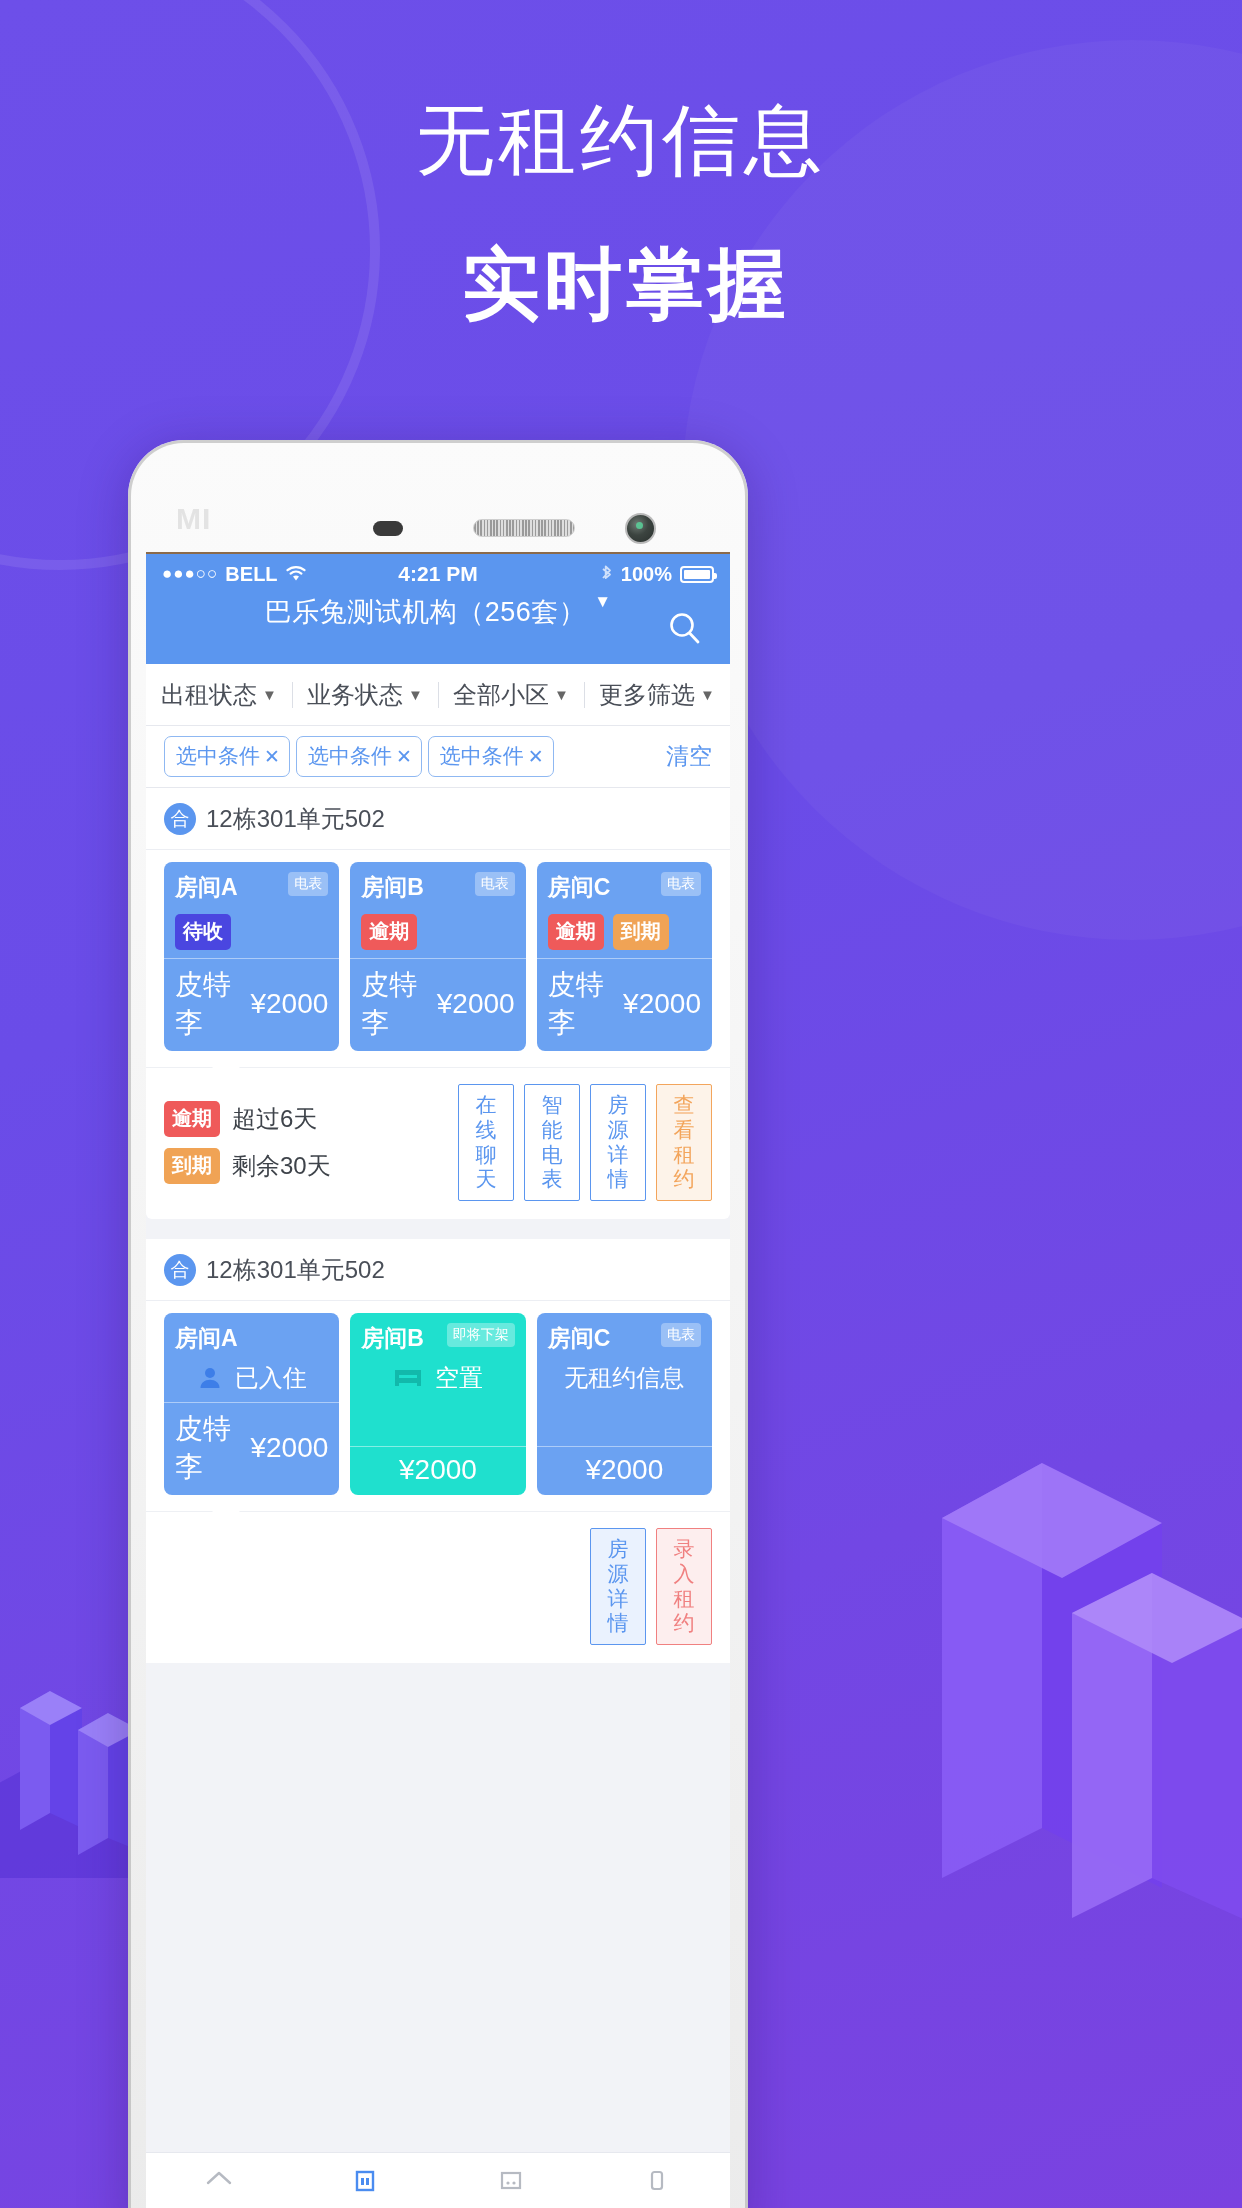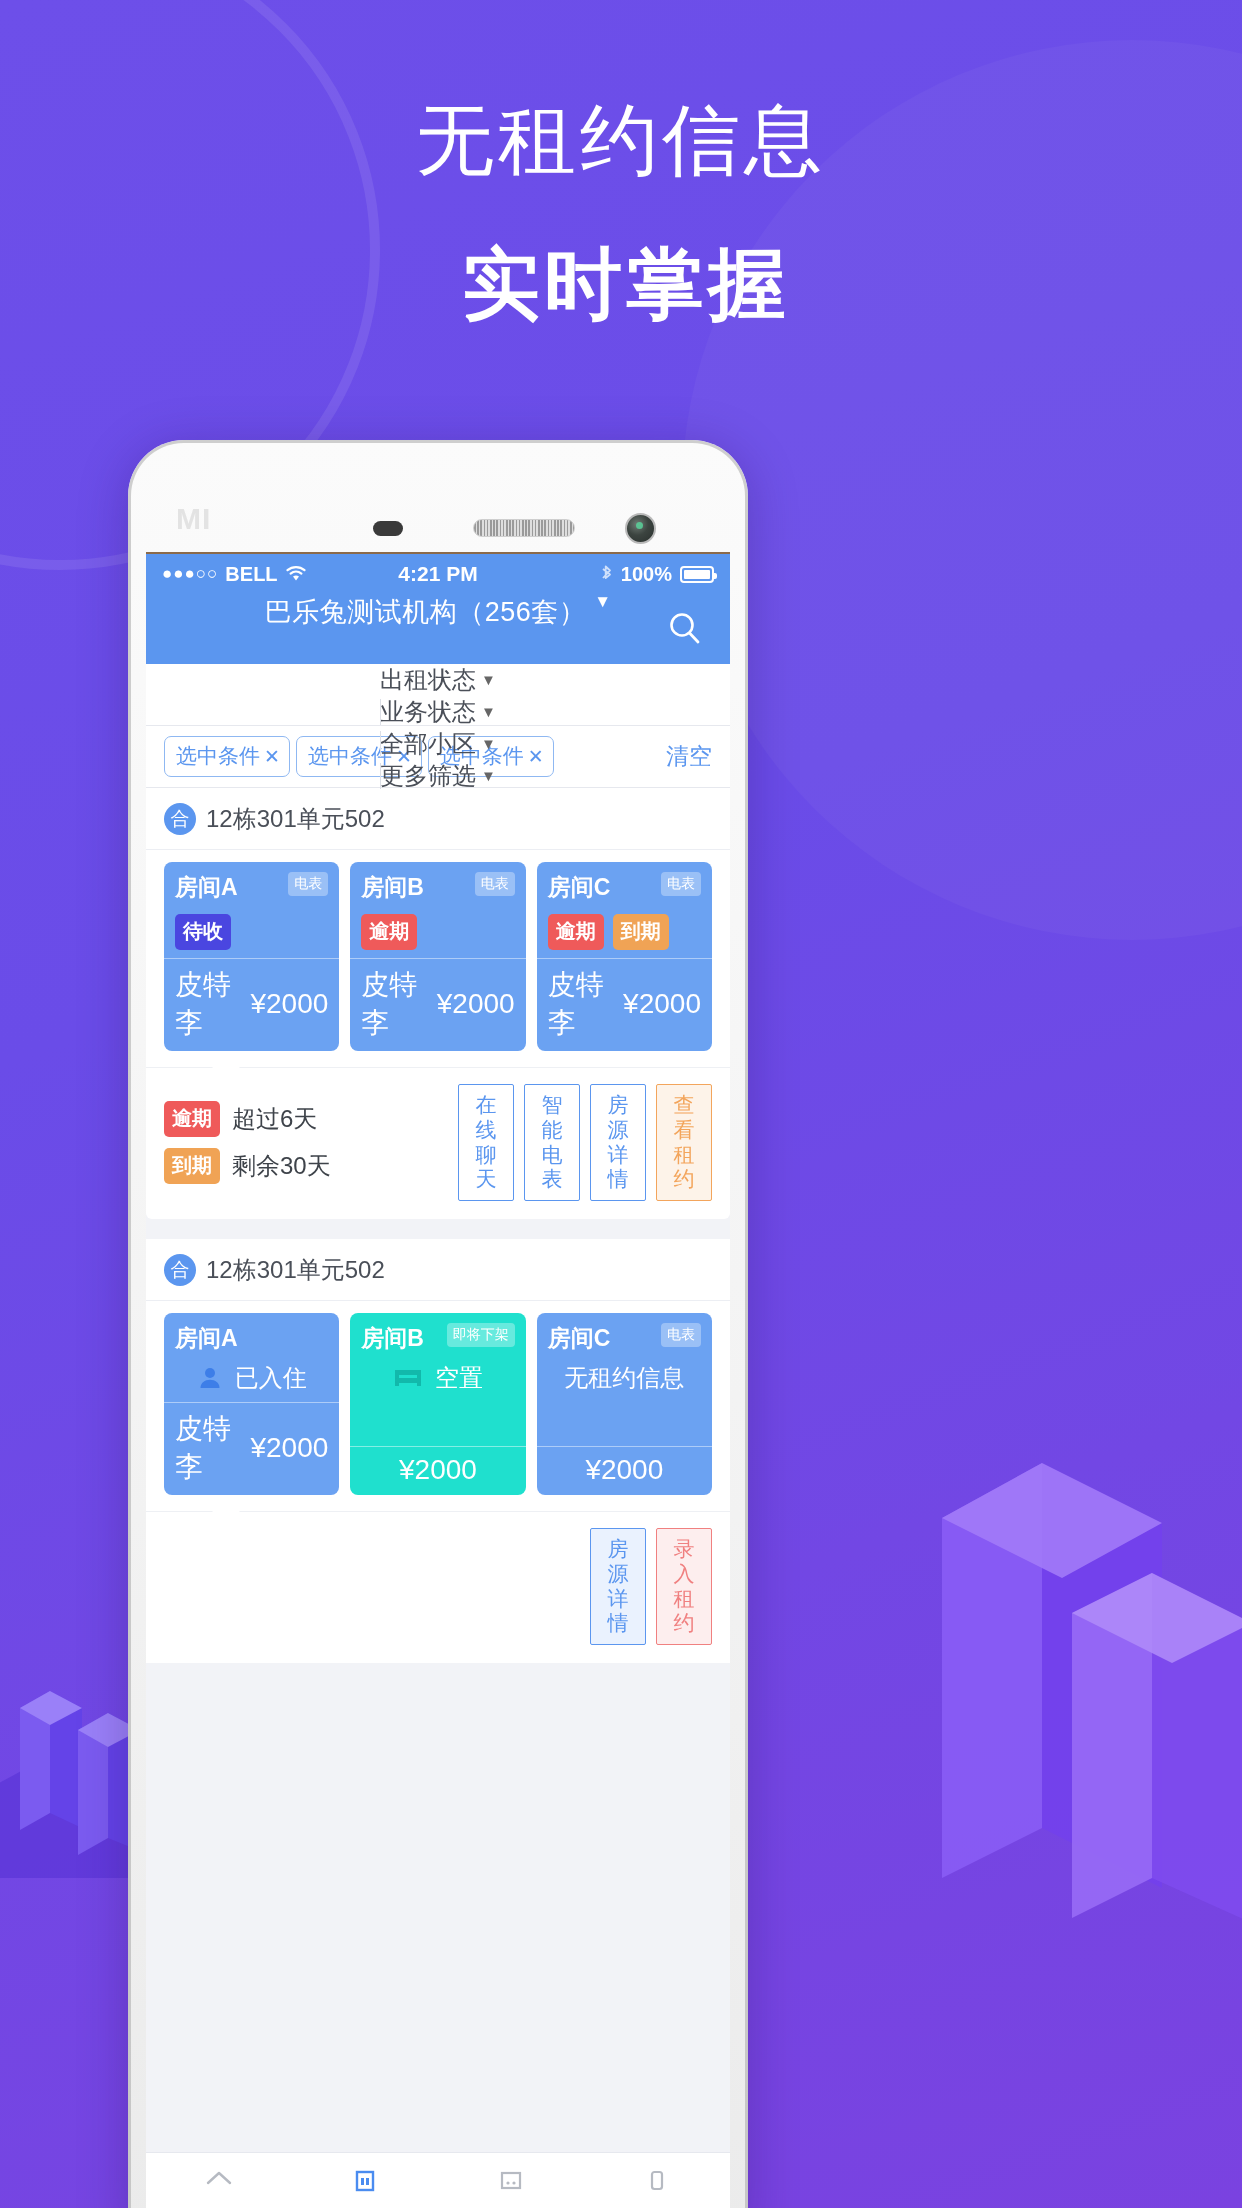--- a/index.html
+++ b/index.html
@@ -147,21 +147,20 @@
   .nav-caret { font-size: 17px; margin-left: 8px; position: relative; top:-2px; }
   .nav-search {
     position: absolute; right: 26px; top: 50%; transform: translateY(-50%);
     width: 38px; height: 38px;
   }
 
   .filterbar {
     height: 62px; background: #fff;
     display: flex; align-items: center;
     border-bottom: 1px solid #e6e8ee;
-    flex-direction: column;
   }
   .filter-item {
     flex: 1; text-align: center; font-size: 24px; color: #4a4f58;
     position: relative;
   }
   .filter-item + .filter-item::before {
     content:""; position: absolute; left: 0; top: 50%; transform: translateY(-50%);
     width: 1px; height: 26px; background: #dcdfe6;
   }
   .filter-item .cc { font-size: 15px; margin-left: 5px; color:#666; position:relative; top:-3px;}

